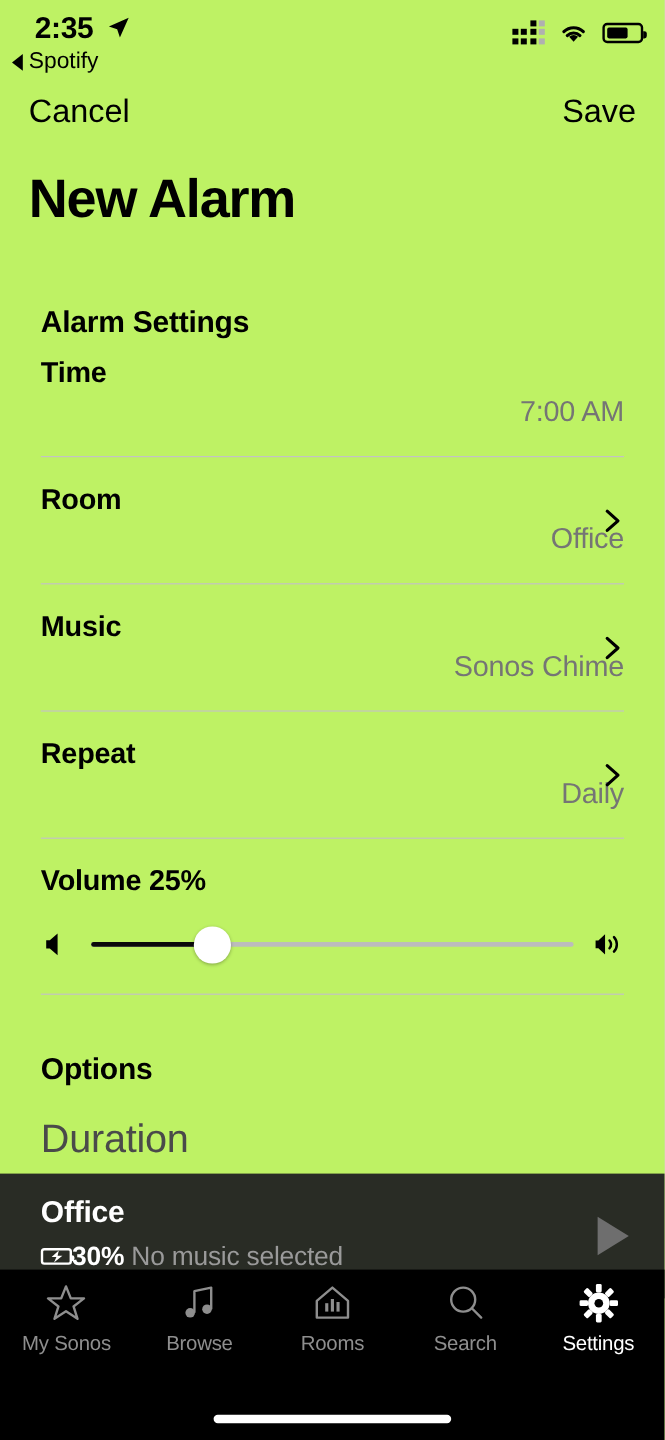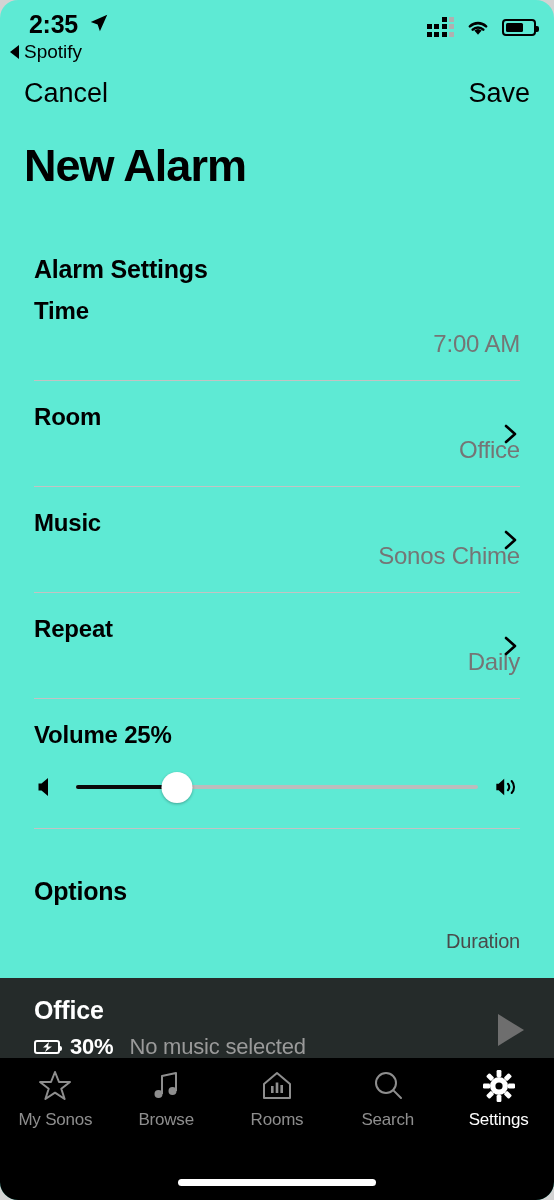--- a/index.html
+++ b/index.html
@@ -6,22 +6,21 @@
   html, body {
     width:554px; height:1200px;
     background:#d3d3d3;
     font-family:"Liberation Sans", sans-serif;
     -webkit-font-smoothing:antialiased;
   }
   #app {
     position:relative;
     width:554px; height:1200px;
     overflow:hidden;
-    background:#5eead4;
-    border-radius:18px;
+    background:#bef264;
   }
 
   
   .statusbar {
     position:absolute; top:0; left:0; right:0; height:62px;
     color:#000;
   }
   .sb-time {
     position:absolute; left:29px; top:10px;
     font-size:25px; font-weight:bold; letter-spacing:-0.3px;
@@ -113,34 +112,34 @@
     box-shadow:0 1px 3px rgba(0,0,0,0.3);
     transform:translateX(-50%);
   }
 
   
   .options-head {
     margin-left:34px; margin-top:48px;
     font-size:25px; font-weight:bold; color:#000; letter-spacing:-0.2px;
   }
   .opt-row { margin:0 34px; padding-top:24px; }
-  .opt-label { font-size:20px; color:#4a4a4a; letter-spacing:-0.2px;text-align:right; }
+  .opt-label { font-size:33px; color:#4a4a4a; letter-spacing:-0.2px; }
 
   
   .nowplaying {
     position:absolute; left:0; right:0; top:978px; height:104px;
     background:rgba(35,35,35,0.955);
   }
   .np-room {
     position:absolute; left:34px; top:18px;
     font-size:25px; font-weight:bold; color:#fff; letter-spacing:-0.2px;
   }
   .np-sub {
     position:absolute; left:34px; top:56px;
-    display:flex; align-items:center; gap:10px;
+    display:flex; align-items:center; 
   }
   .np-batt {
     position:relative; width:26px; height:14px;
     border:2px solid #fff; border-radius:3px;
   }
   .np-batt .cap {
     position:absolute; right:-4px; top:4px;
     width:2.5px; height:5px; background:#fff; border-radius:0 2px 2px 0;
   }
   .np-batt .bolt { position:absolute; left:2px; top:0px; width:20px; height:10px; }

